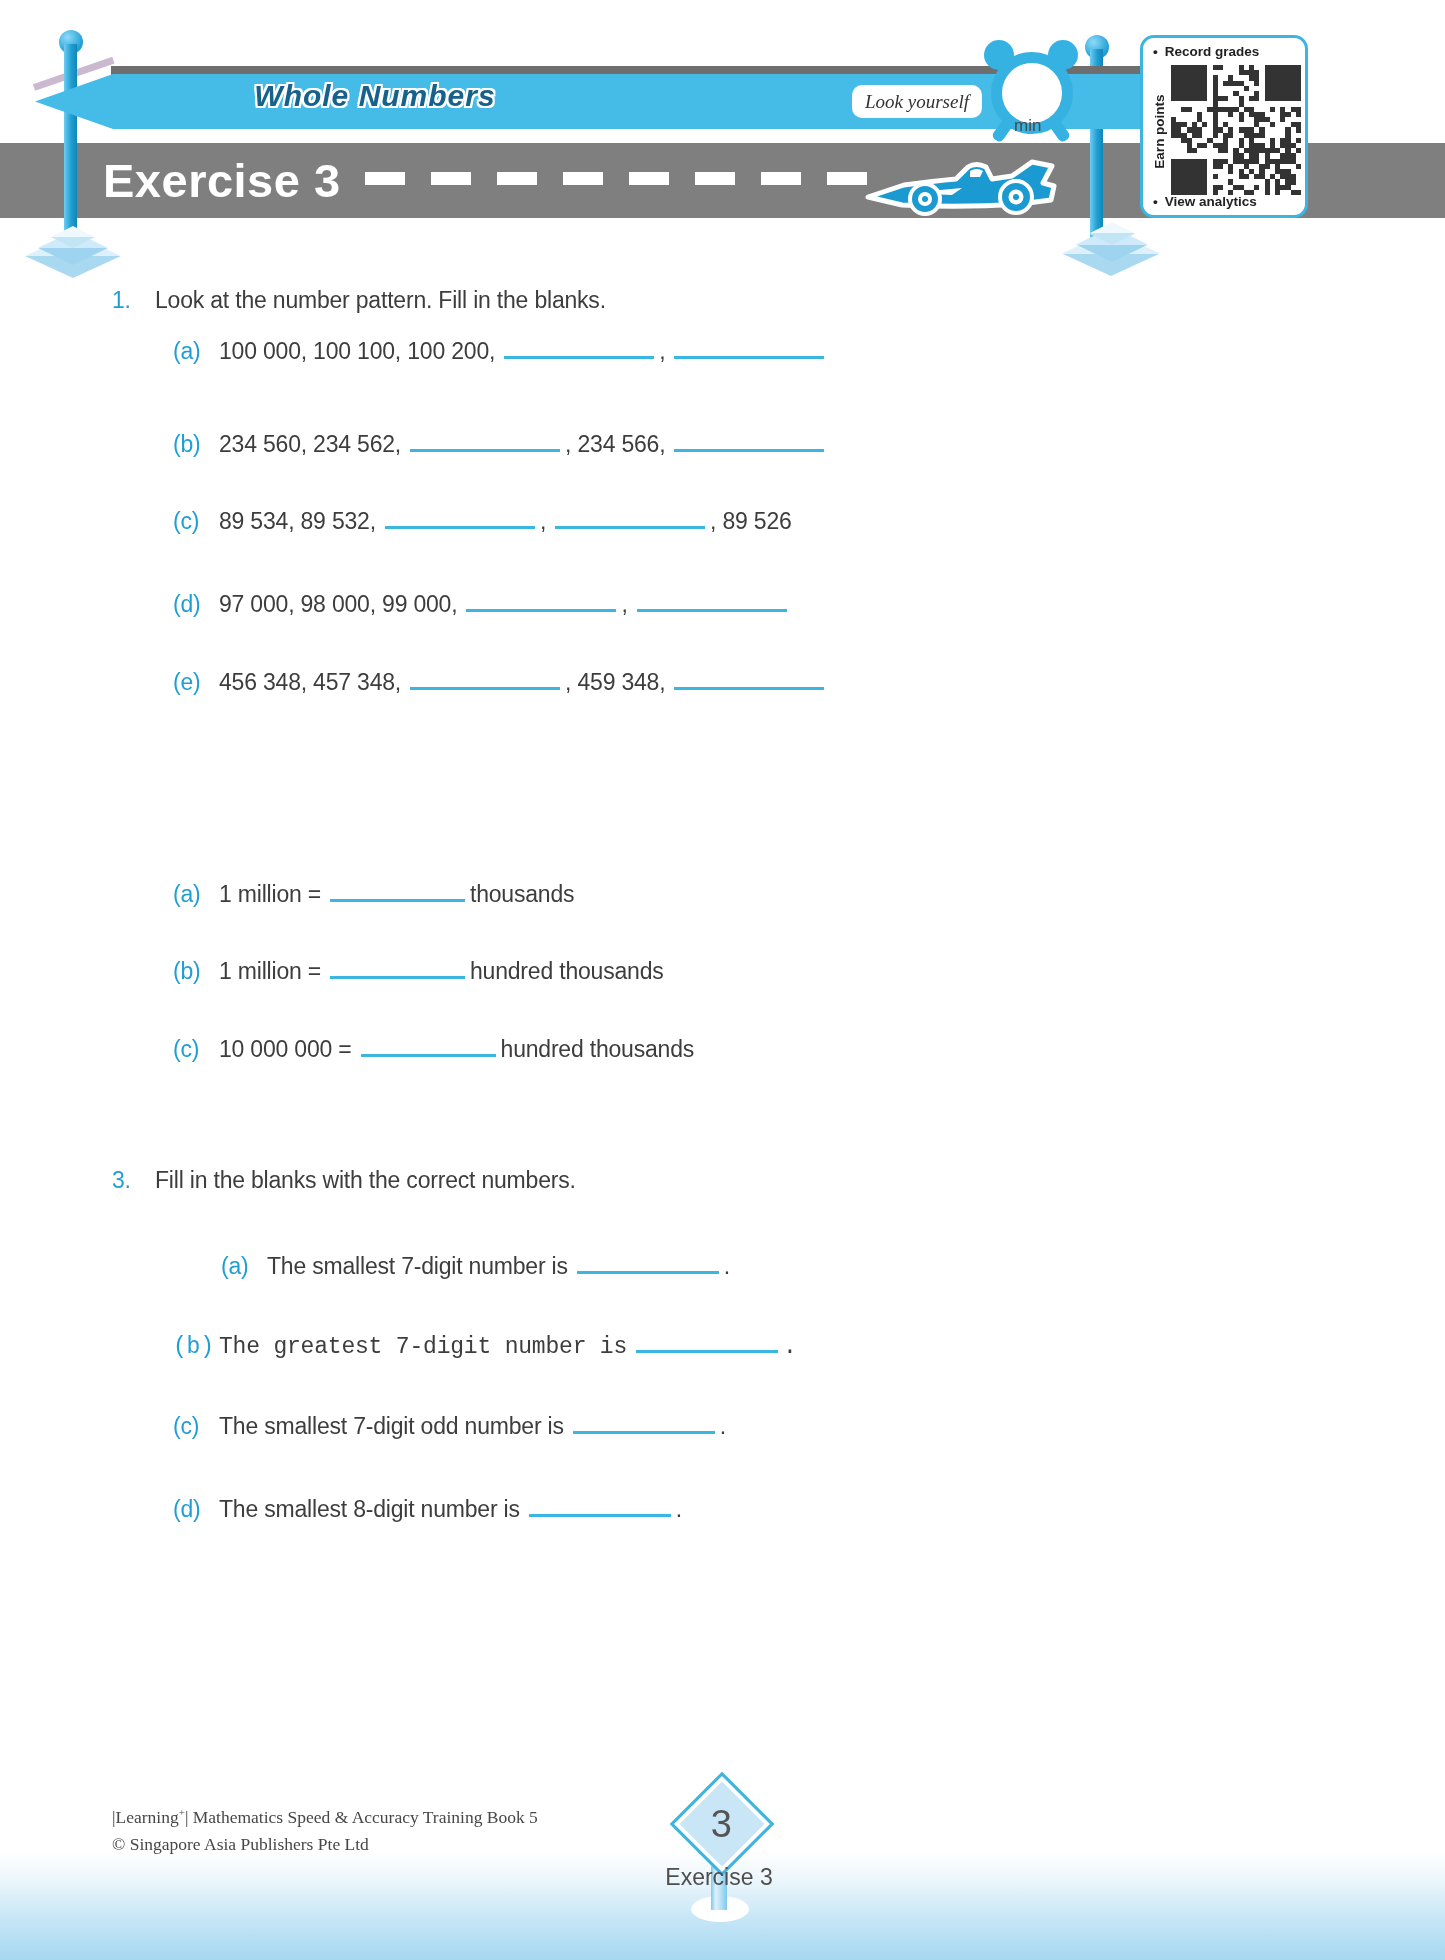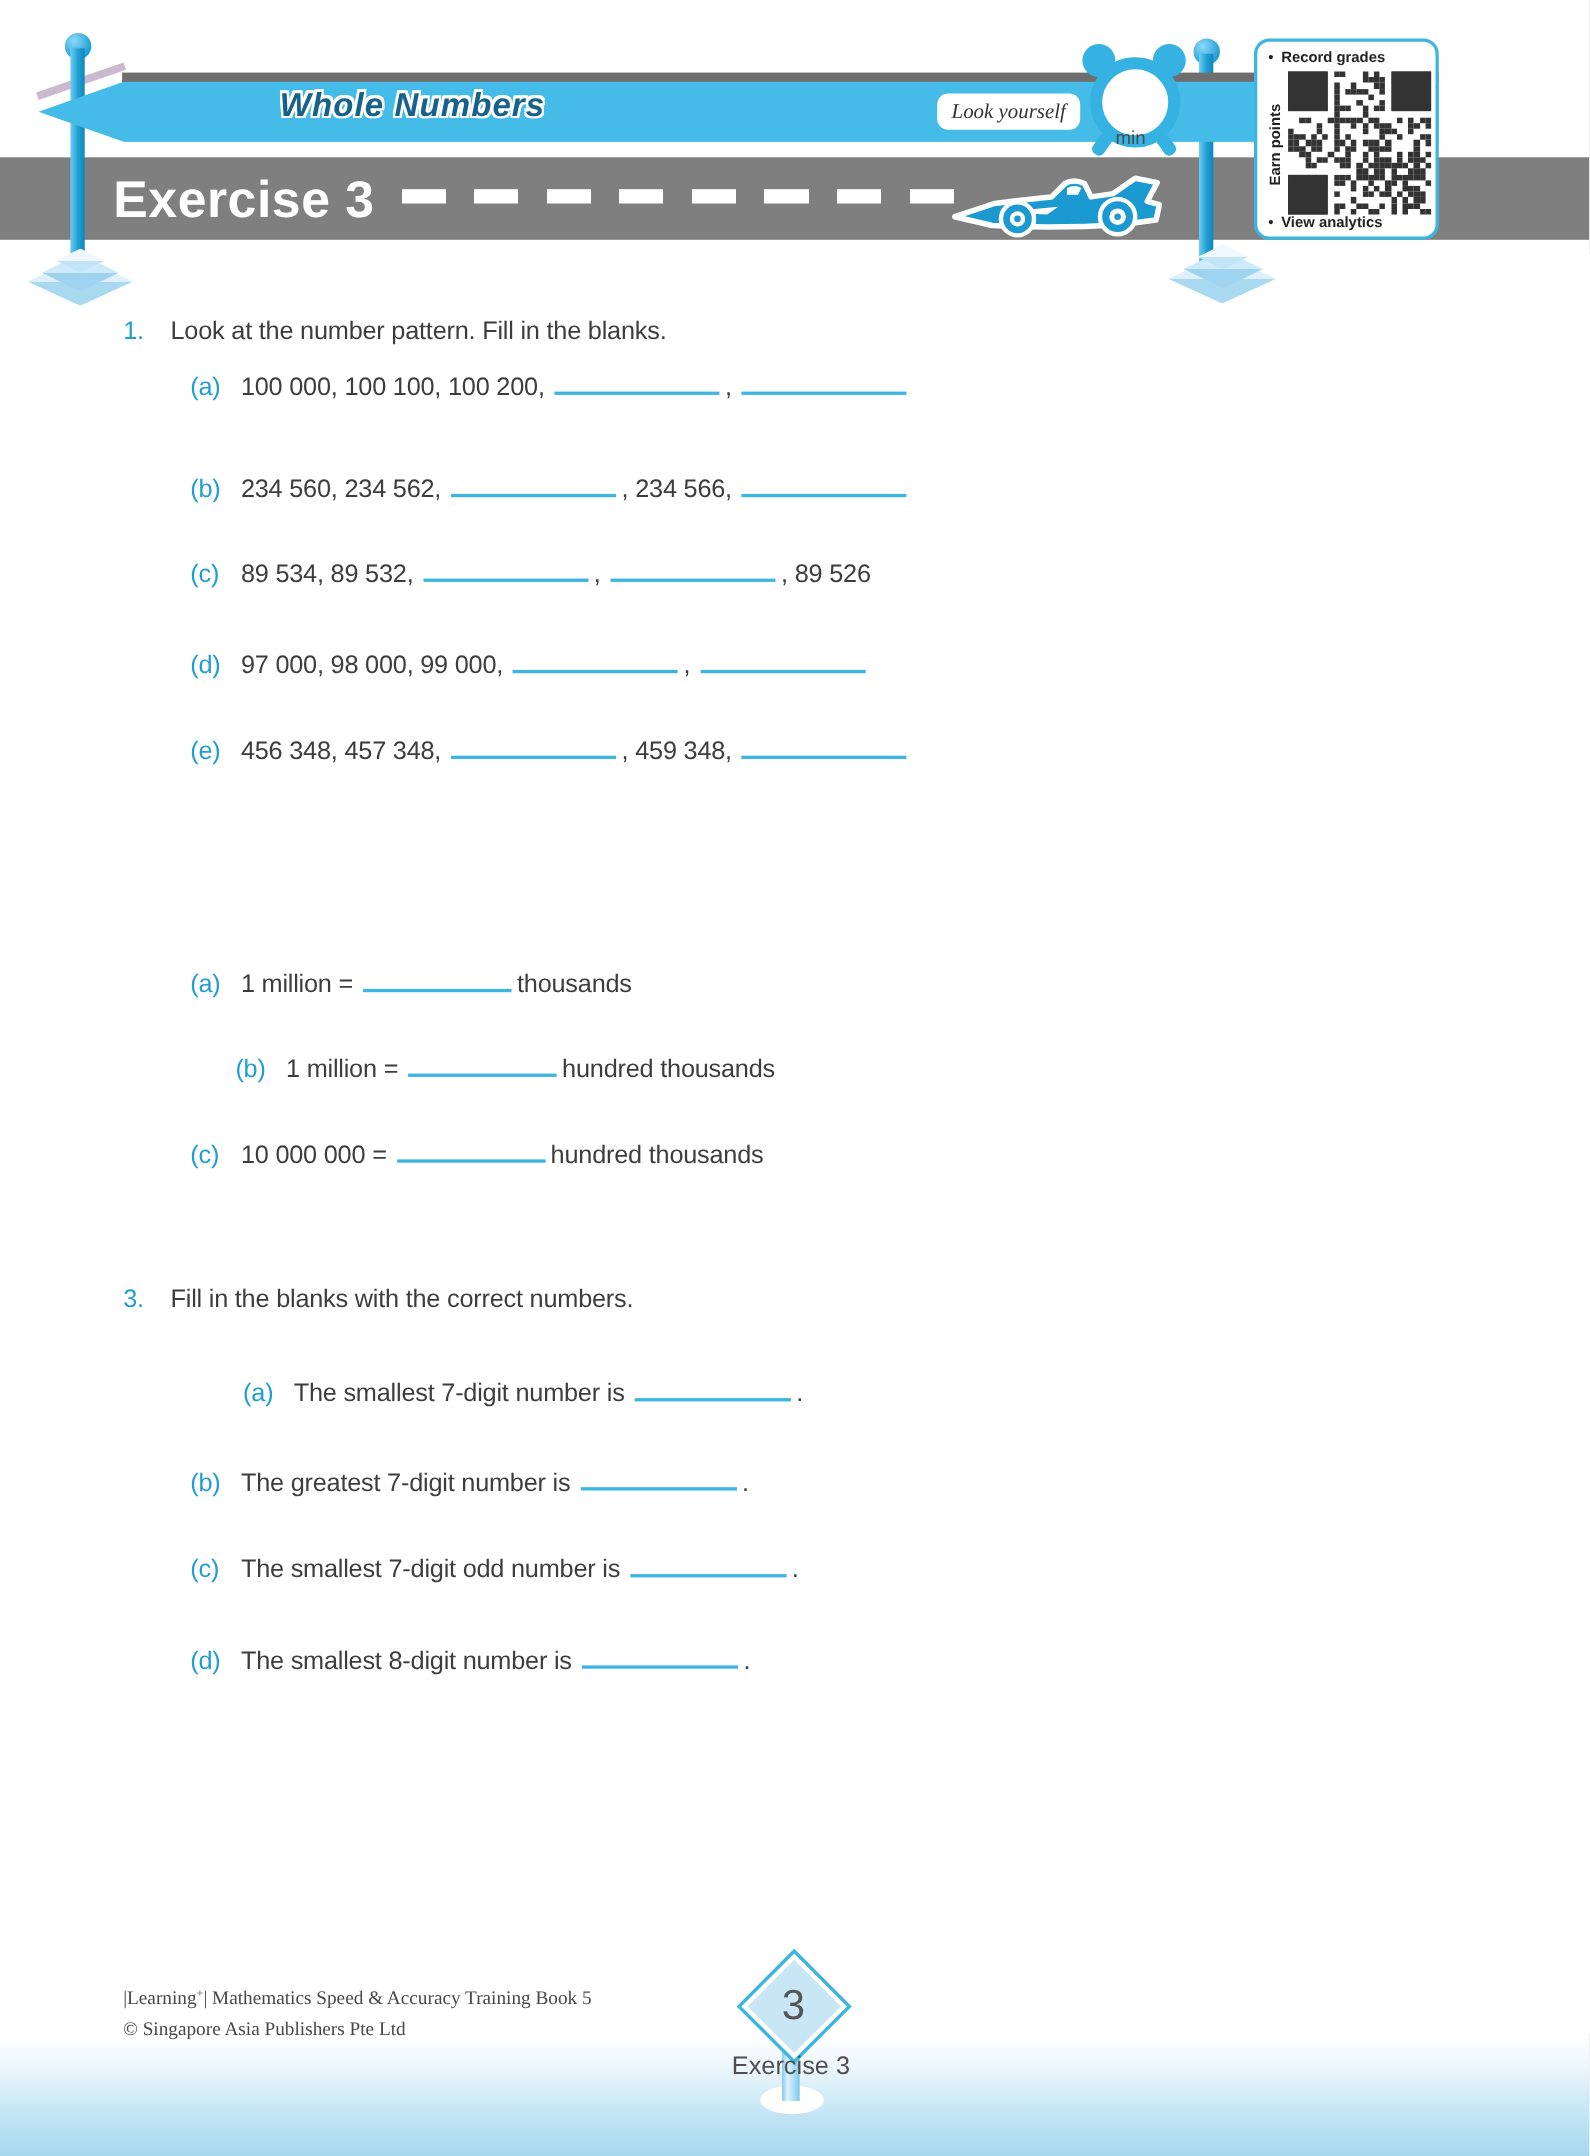--- a/index.html
+++ b/index.html
@@ -166,34 +166,34 @@
   <div class="row part" style="top:591px;">
     <span class="plabel">(d)</span><span>97 000, 98 000, 99 000,</span><span class="blank w150"></span><span>,</span><span class="blank w150"></span><span></span>
   </div>
   <div class="row part" style="top:669px;">
     <span class="plabel">(e)</span><span>456 348, 457 348,</span><span class="blank w150"></span><span>, 459 348,</span><span class="blank w150"></span><span></span>
   </div>
 
   <div class="row part" style="top:881px;">
     <span class="plabel">(a)</span><span>1 million =</span><span class="blank w135"></span><span>thousands</span>
   </div>
-  <div class="row part" style="top:958px;margin-left:41px;">
+  <div class="row part" style="top:958px;">
     <span class="plabel">(b)</span><span>1 million =</span><span class="blank w135"></span><span>hundred thousands</span>
   </div>
   <div class="row part" style="top:1036px;">
     <span class="plabel">(c)</span><span>10 000 000 =</span><span class="blank w135"></span><span>hundred thousands</span>
   </div>
 
   <div class="row qhead" style="top:1167px;">
     <span class="qnum">3.</span><span>Fill in the blanks with the correct numbers.</span>
   </div>
   <div class="row part" style="top:1253px;margin-left:48px;">
     <span class="plabel">(a)</span><span>The smallest 7-digit number is</span><span class="blank w142"></span><span>.</span>
   </div>
-  <div class="row part" style="top:1334px;">
+  <div class="row part" style="top:1334px;font-family:Liberation Mono, monospace;">
     <span class="plabel">(b)</span><span>The greatest 7-digit number is</span><span class="blank w142"></span><span>.</span>
   </div>
   <div class="row part" style="top:1413px;">
     <span class="plabel">(c)</span><span>The smallest 7-digit odd number is</span><span class="blank w142"></span><span>.</span>
   </div>
   <div class="row part" style="top:1496px;">
     <span class="plabel">(d)</span><span>The smallest 8-digit number is</span><span class="blank w142"></span><span>.</span>
   </div>
 
   <div class="foot-line" style="top:1806px;">

